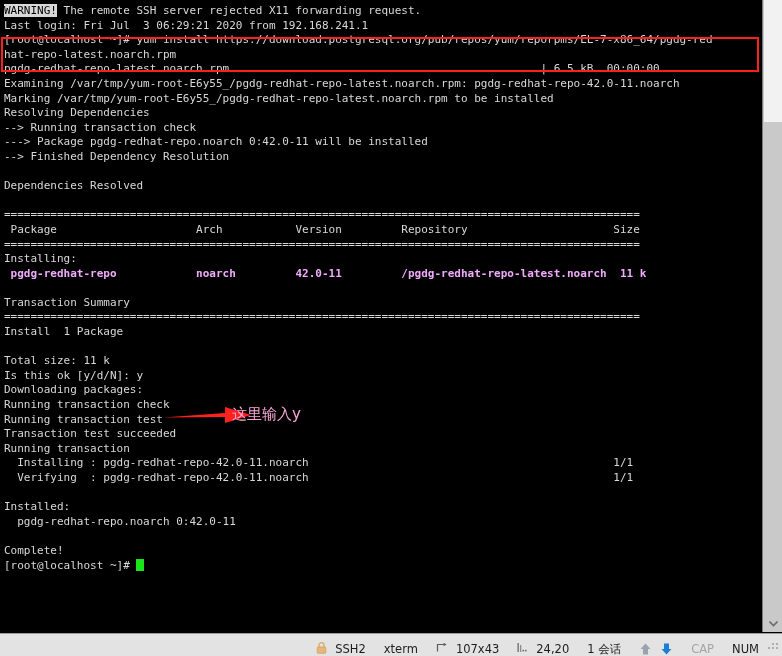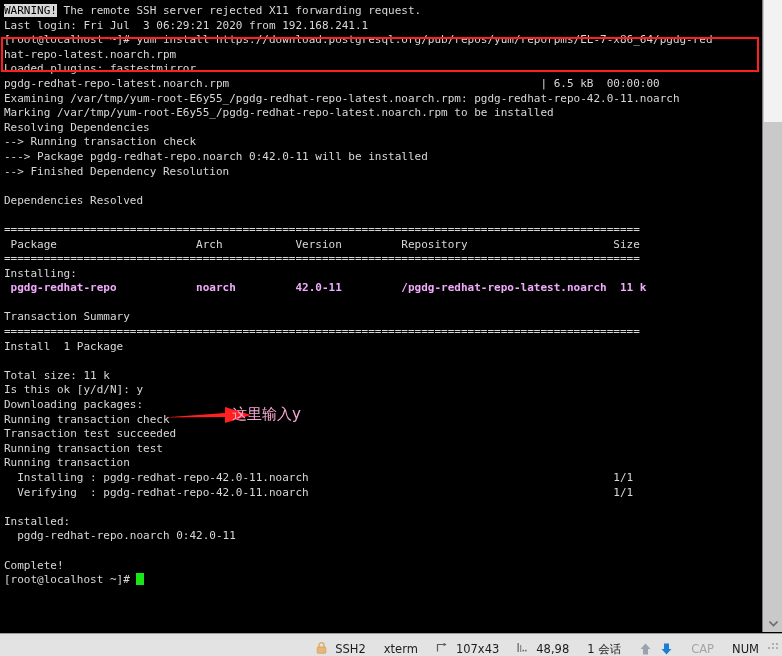--- a/index.html
+++ b/index.html
@@ -159,21 +159,20 @@
 <body>
 
 <div id="app">
 
   <div id="terminal">
     <div class="term-lines" id="term-lines">
         <div class="line"><span class="inv">WARNING!</span><span> The remote SSH server rejected X11 forwarding request.</span></div>
         <div class="line"><span>Last login: Fri Jul  3 06:29:21 2020 from 192.168.241.1</span></div>
         <div class="line"><span>[root@localhost ~]# yum install https://download.postgresql.org/pub/repos/yum/reporpms/EL-7-x86_64/pgdg-red</span></div>
         <div class="line"><span>hat-repo-latest.noarch.rpm</span></div>
-        <div class="line"><span>Loaded plugins: fastestmirror</span></div>
         <div class="line"><span>pgdg-redhat-repo-latest.noarch.rpm                                               | 6.5 kB  00:00:00</span></div>
         <div class="line"><span>Examining /var/tmp/yum-root-E6y55_/pgdg-redhat-repo-latest.noarch.rpm: pgdg-redhat-repo-42.0-11.noarch</span></div>
         <div class="line"><span>Marking /var/tmp/yum-root-E6y55_/pgdg-redhat-repo-latest.noarch.rpm to be installed</span></div>
         <div class="line"><span>Resolving Dependencies</span></div>
         <div class="line"><span>--&gt; Running transaction check</span></div>
         <div class="line"><span>---&gt; Package pgdg-redhat-repo.noarch 0:42.0-11 will be installed</span></div>
         <div class="line"><span>--&gt; Finished Dependency Resolution</span></div>
         <div class="line"><span></span></div>
         <div class="line"><span>Dependencies Resolved</span></div>
         <div class="line"><span></span></div>
@@ -184,22 +183,22 @@
         <div class="line bold"><span> pgdg-redhat-repo            noarch         42.0-11         /pgdg-redhat-repo-latest.noarch  11 k</span></div>
         <div class="line"><span></span></div>
         <div class="line"><span>Transaction Summary</span></div>
         <div class="line"><span>================================================================================================</span></div>
         <div class="line"><span>Install  1 Package</span></div>
         <div class="line"><span></span></div>
         <div class="line"><span>Total size: 11 k</span></div>
         <div class="line"><span>Is this ok [y/d/N]: y</span></div>
         <div class="line"><span>Downloading packages:</span></div>
         <div class="line"><span>Running transaction check</span></div>
+        <div class="line"><span>Running transaction test</span></div>
         <div class="line"><span>Transaction test succeeded</span></div>
-        <div class="line"><span>Running transaction test</span></div>
         <div class="line"><span>Running transaction</span></div>
         <div class="line"><span>  Installing : pgdg-redhat-repo-42.0-11.noarch                                              1/1</span></div>
         <div class="line"><span>  Verifying  : pgdg-redhat-repo-42.0-11.noarch                                              1/1</span></div>
         <div class="line"><span></span></div>
         <div class="line"><span>Installed:</span></div>
         <div class="line"><span>  pgdg-redhat-repo.noarch 0:42.0-11</span></div>
         <div class="line"><span></span></div>
         <div class="line"><span>Complete!</span></div>
         <div class="line"><span>[root@localhost ~]# </span><span class="cursor"></span></div>
       </div>
@@ -243,21 +242,21 @@
       <span>107x43</span>
     </div>
 
     <div class="sb-item">
       <svg width="11" height="12" viewBox="0 0 11 12">
         <rect x="0.5" y="1" width="1.3" height="9" fill="#6a6a6a"></rect>
         <rect x="3" y="3" width="1.3" height="7" fill="#8d8d8d"></rect>
         <rect x="5.5" y="7.8" width="1.6" height="1.6" fill="#6a6a6a"></rect>
         <rect x="8" y="7.8" width="1.6" height="1.6" fill="#6a6a6a"></rect>
       </svg>
-      <span>48,98</span>
+      <span>24,20</span>
     </div>
 
     <div class="sb-item">
       <span>1 会话</span>
     </div>
 
     <div class="sb-item">
       <svg width="13" height="14" viewBox="0 0 13 14">
         <path d="M6.5 1.5 L11.5 7 H9 V12.5 H4 V7 H1.5 Z" fill="#9aa3ad"></path>
       </svg>

